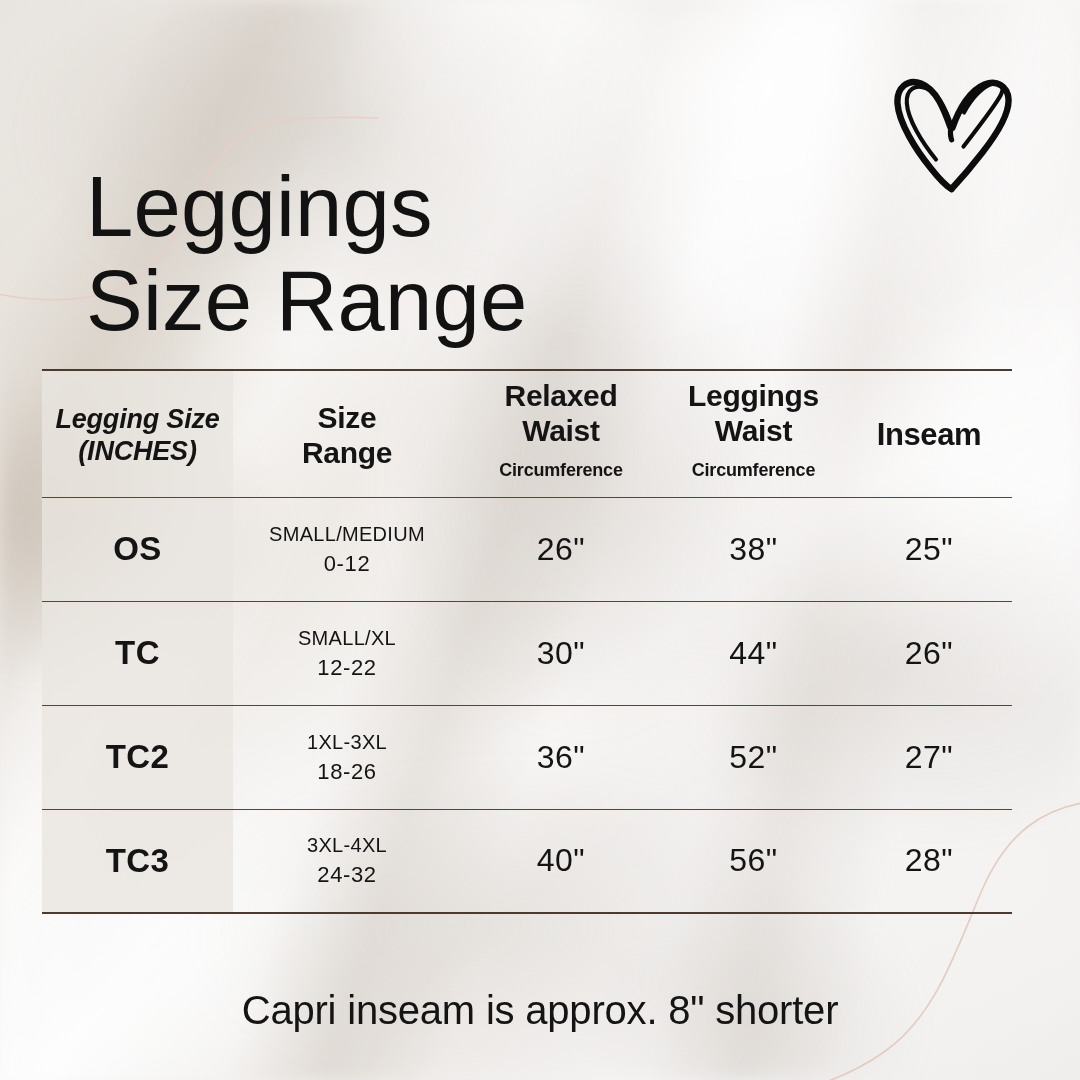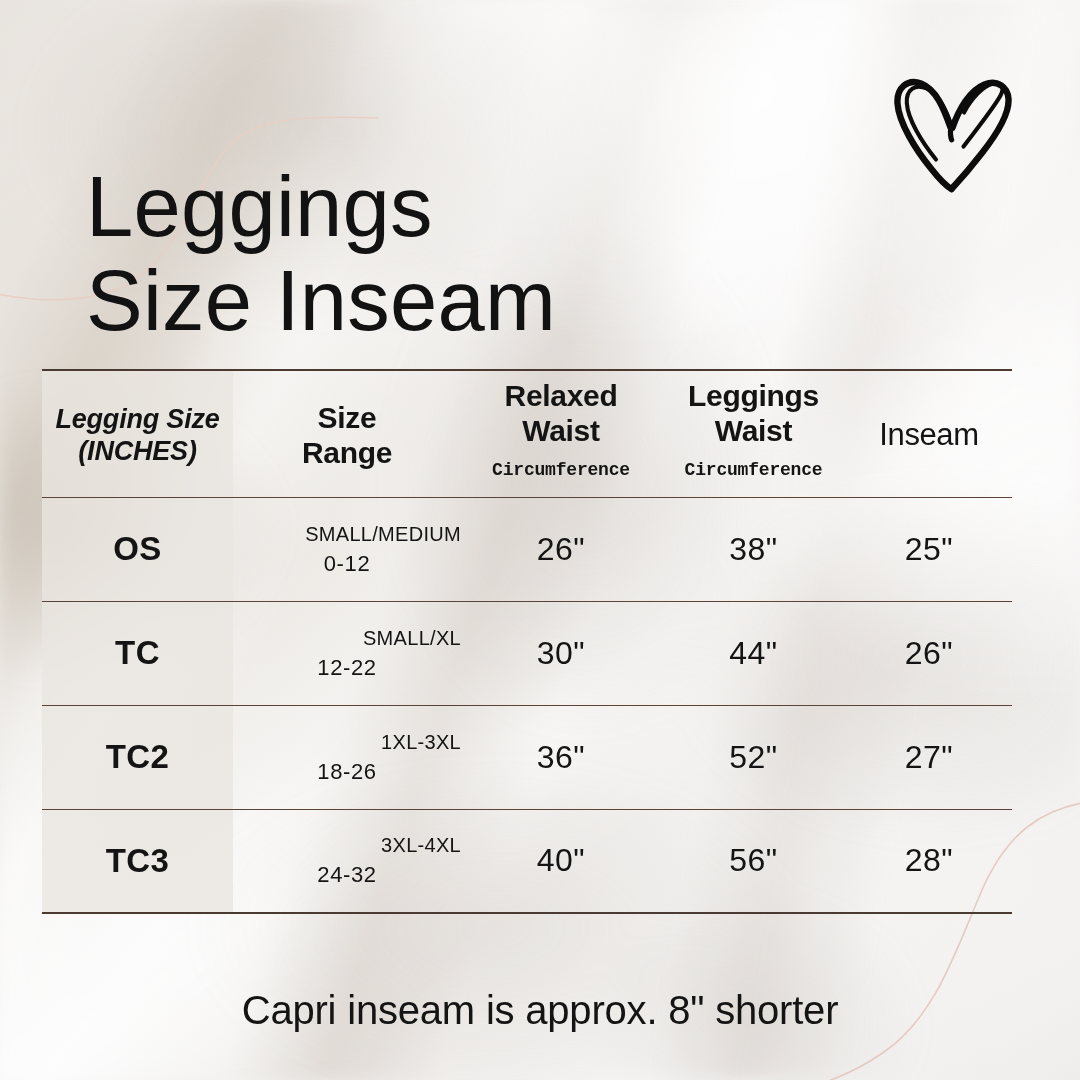--- a/index.html
+++ b/index.html
@@ -121,40 +121,38 @@
   }
   .h-two {
     font-weight:bold; font-size:30px; line-height:35px;
     letter-spacing:-0.3px;
   }
   .h-sub {
     display:block;
     font-weight:bold; font-size:18px; line-height:21px;
     letter-spacing:-0.2px;
     margin-top:12px;
-    font-family:Liberation Mono, monospace;
   }
   .h-inseam {
-    font-weight:normal; font-size:31px; letter-spacing:-0.4px;text-align:center;
+    font-weight:bold; font-size:31px; letter-spacing:-0.4px;text-align:center;
   }
   .h-relax-wrap { position:relative; top:-5px; }
   .h-stretch-wrap { position:relative; top:-5px; }
 
   
   .drow td { height:104px; }
   .cell-code {
     font-size:33px; font-weight:700; letter-spacing:0.4px;
   }
   .range-stack { line-height:1; }
   .range-label {
     display:block;
     font-size:20px; font-weight:400;
     letter-spacing:0.3px;
     margin-bottom:9px;
-    text-align:right;
   }
   .range-nums {
     display:block;
     font-size:22px; font-weight:300; letter-spacing:0.6px;
   }
   .cell-meas {
     font-size:32px; font-weight:300; letter-spacing:0.5px;
   }
 
   
@@ -201,21 +199,21 @@
                  C23.8 61.5 38 84.5 52 101.5" stroke-width="4.1"></path>
         <path d="M79.5 88.5 C92 72 110 49.5 116.5 37.5 C121 29 117.5 23.5 109 25.5
                  C99 27.9 87.5 40.5 80 54.5" stroke-width="4.1"></path>
         <path d="M66.8 69.2 C66.2 74 66.4 78.5 67.6 81.8" stroke-width="5.2"></path>
       </g>
     </svg>
   </div>
 
   <div class="title-block">
     <div class="title-line">Leggings</div>
-    <div class="title-line">Size Inseam</div>
+    <div class="title-line">Size Range</div>
   </div>
 
   <div class="table-wrap">
     <table class="tbl">
       <colgroup>
         <col class="c-size">
           <col class="c-range">
           <col class="c-relax">
         <col class="c-stretch">
           <col class="c-inseam">

